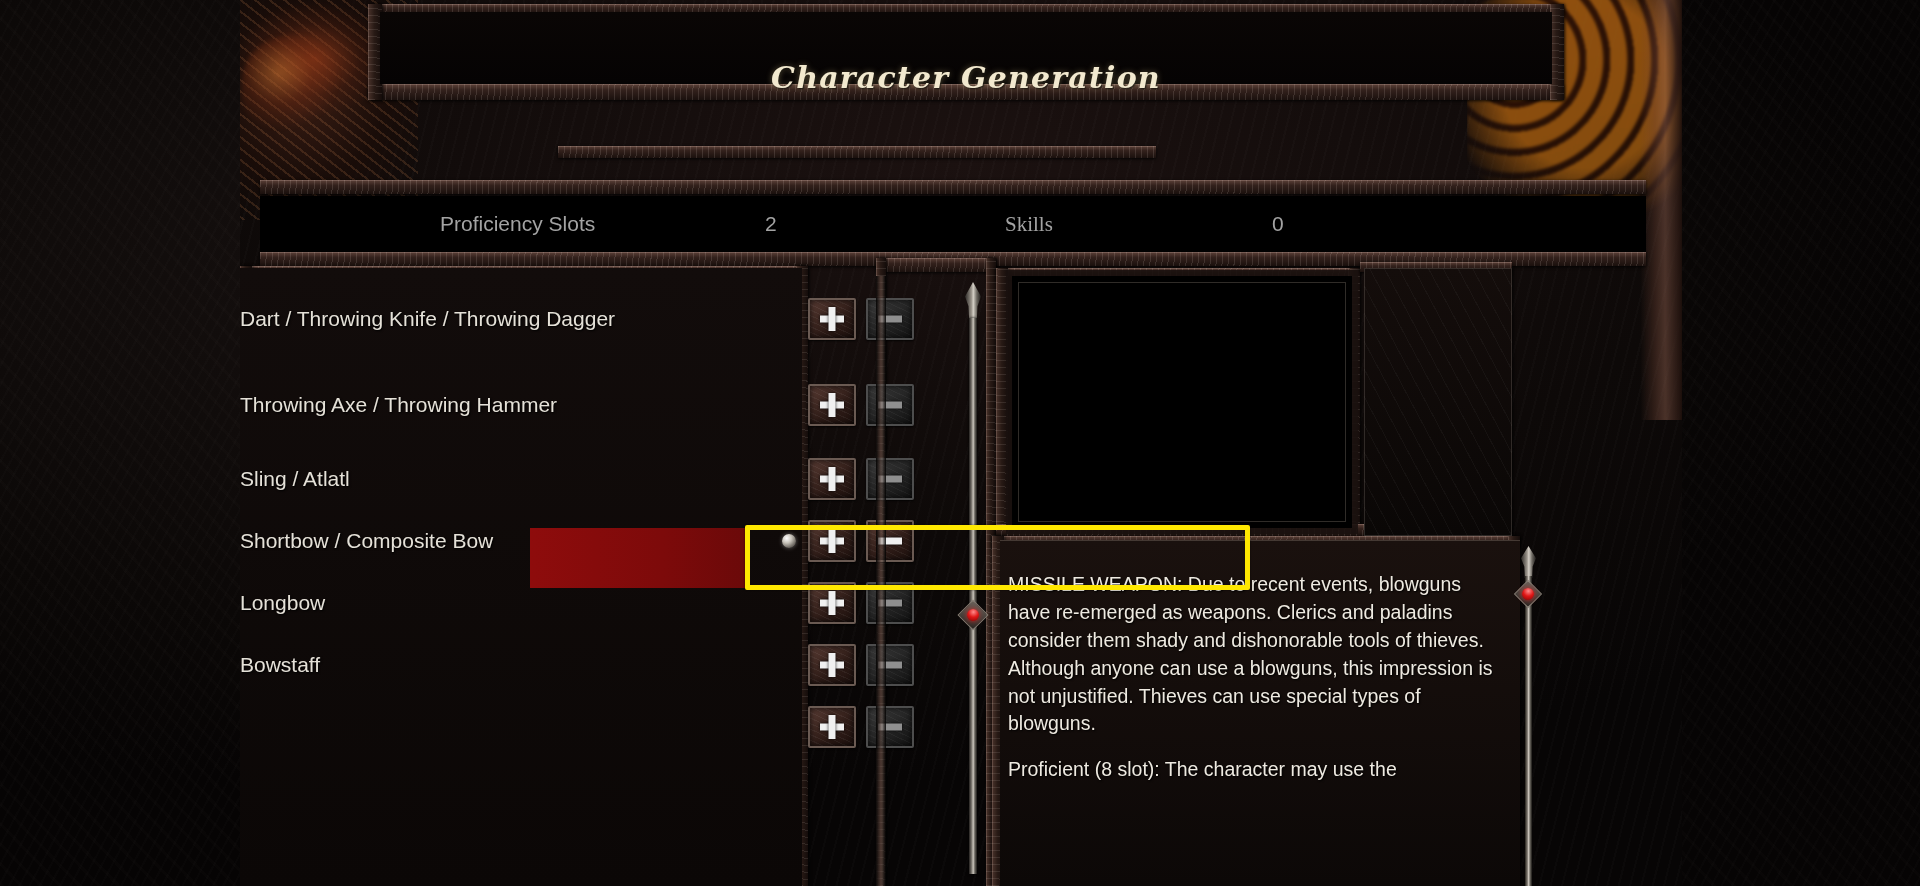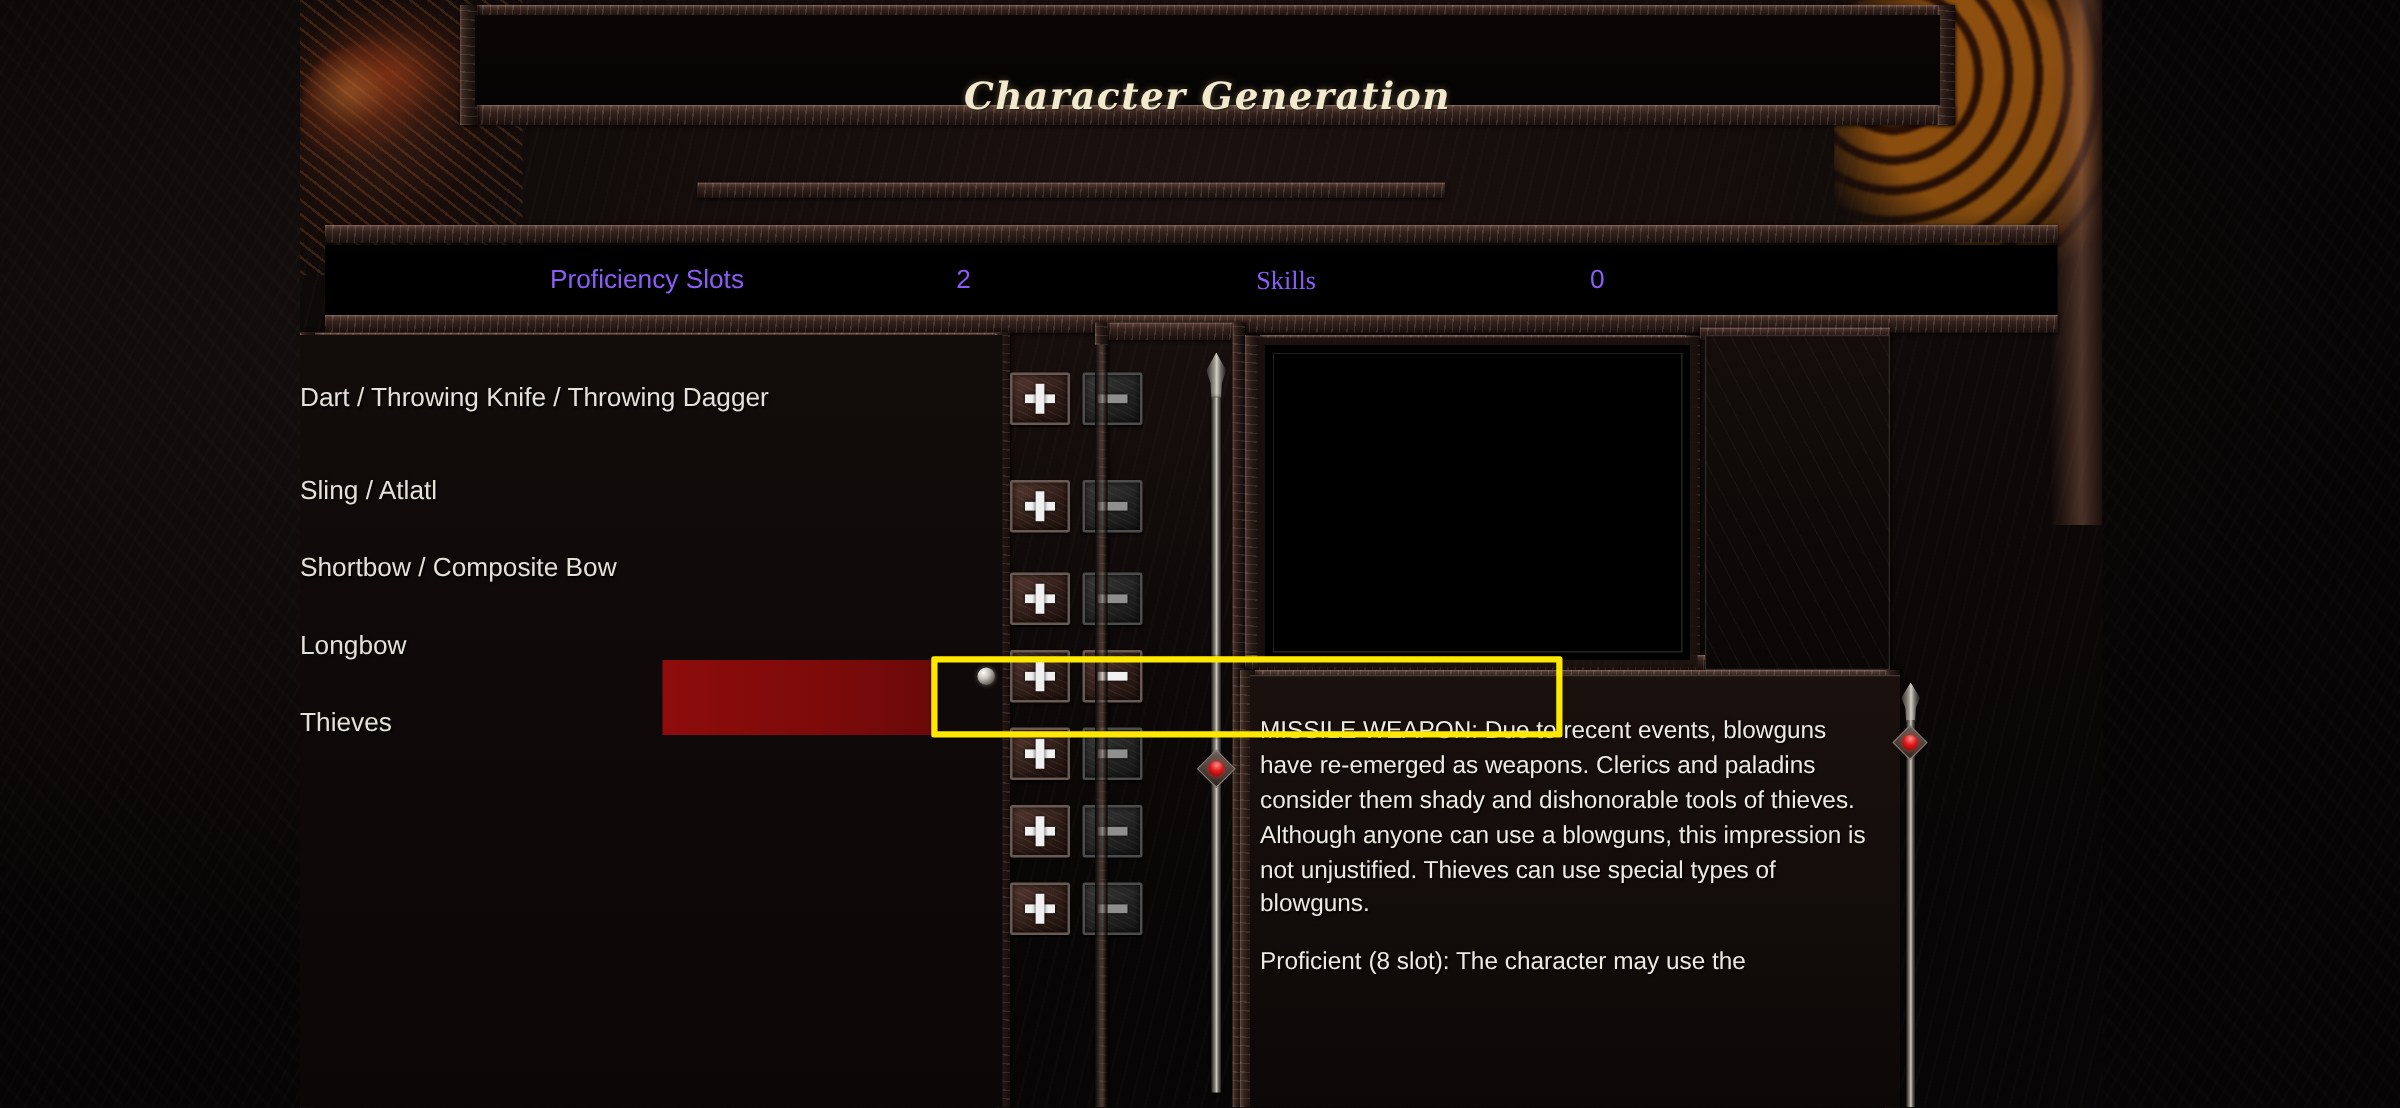--- a/index.html
+++ b/index.html
@@ -143,21 +143,21 @@
   }
 
   
   #stats-strip {
     position: absolute;
     left: 20px; top: 196px;
     width: 1386px; height: 56px;
     background: #000000;
     display: flex;
     align-items: center;
-    color: #8b5cf6;
+    color: #a3a3a3;
     font-size: 21px;
   }
   .stat-label { position: absolute; white-space: nowrap; }
   #stat-prof-label  { left: 180px; }
   #stat-prof-value  { left: 505px; }
   #stat-skills-label{ left: 745px; font-family: Liberation Serif, serif; }
   #stat-skills-value{ left: 1012px; }
 
   
   #list-frame {
@@ -464,31 +464,34 @@
     <div class="beam-v" style="left:1268px; top:536px; width:12px;  height:350px;"></div>
 
     <div id="sel-bleed"></div>
 
     <div id="list-frame"></div>
     <div id="list-viewport">
 
     <div class="list-row tall">
           <div class="row-name">Dart / Throwing Knife / Throwing Dagger</div>
         </div>
+        <div class="list-row tall">
+          <div class="row-name">Throwing Axe / Throwing Hammer</div>
+        </div>
         <div class="list-row">
           <div class="row-name">Sling / Atlatl</div>
         </div>
         <div class="list-row">
           <div class="row-name">Shortbow / Composite Bow</div>
         </div>
         <div class="list-row">
           <div class="row-name">Longbow</div>
         </div>
         <div class="list-row">
-          <div class="row-name">Thieves</div>
+          <div class="row-name">Bowstaff</div>
         </div>
       </div>
 
     <div id="list-divider"></div>
 
     <div id="btn-col">
 
     <div class="btn-row tall">
           <div class="stepper" title="+">
             <span class="glyph-h"></span>

